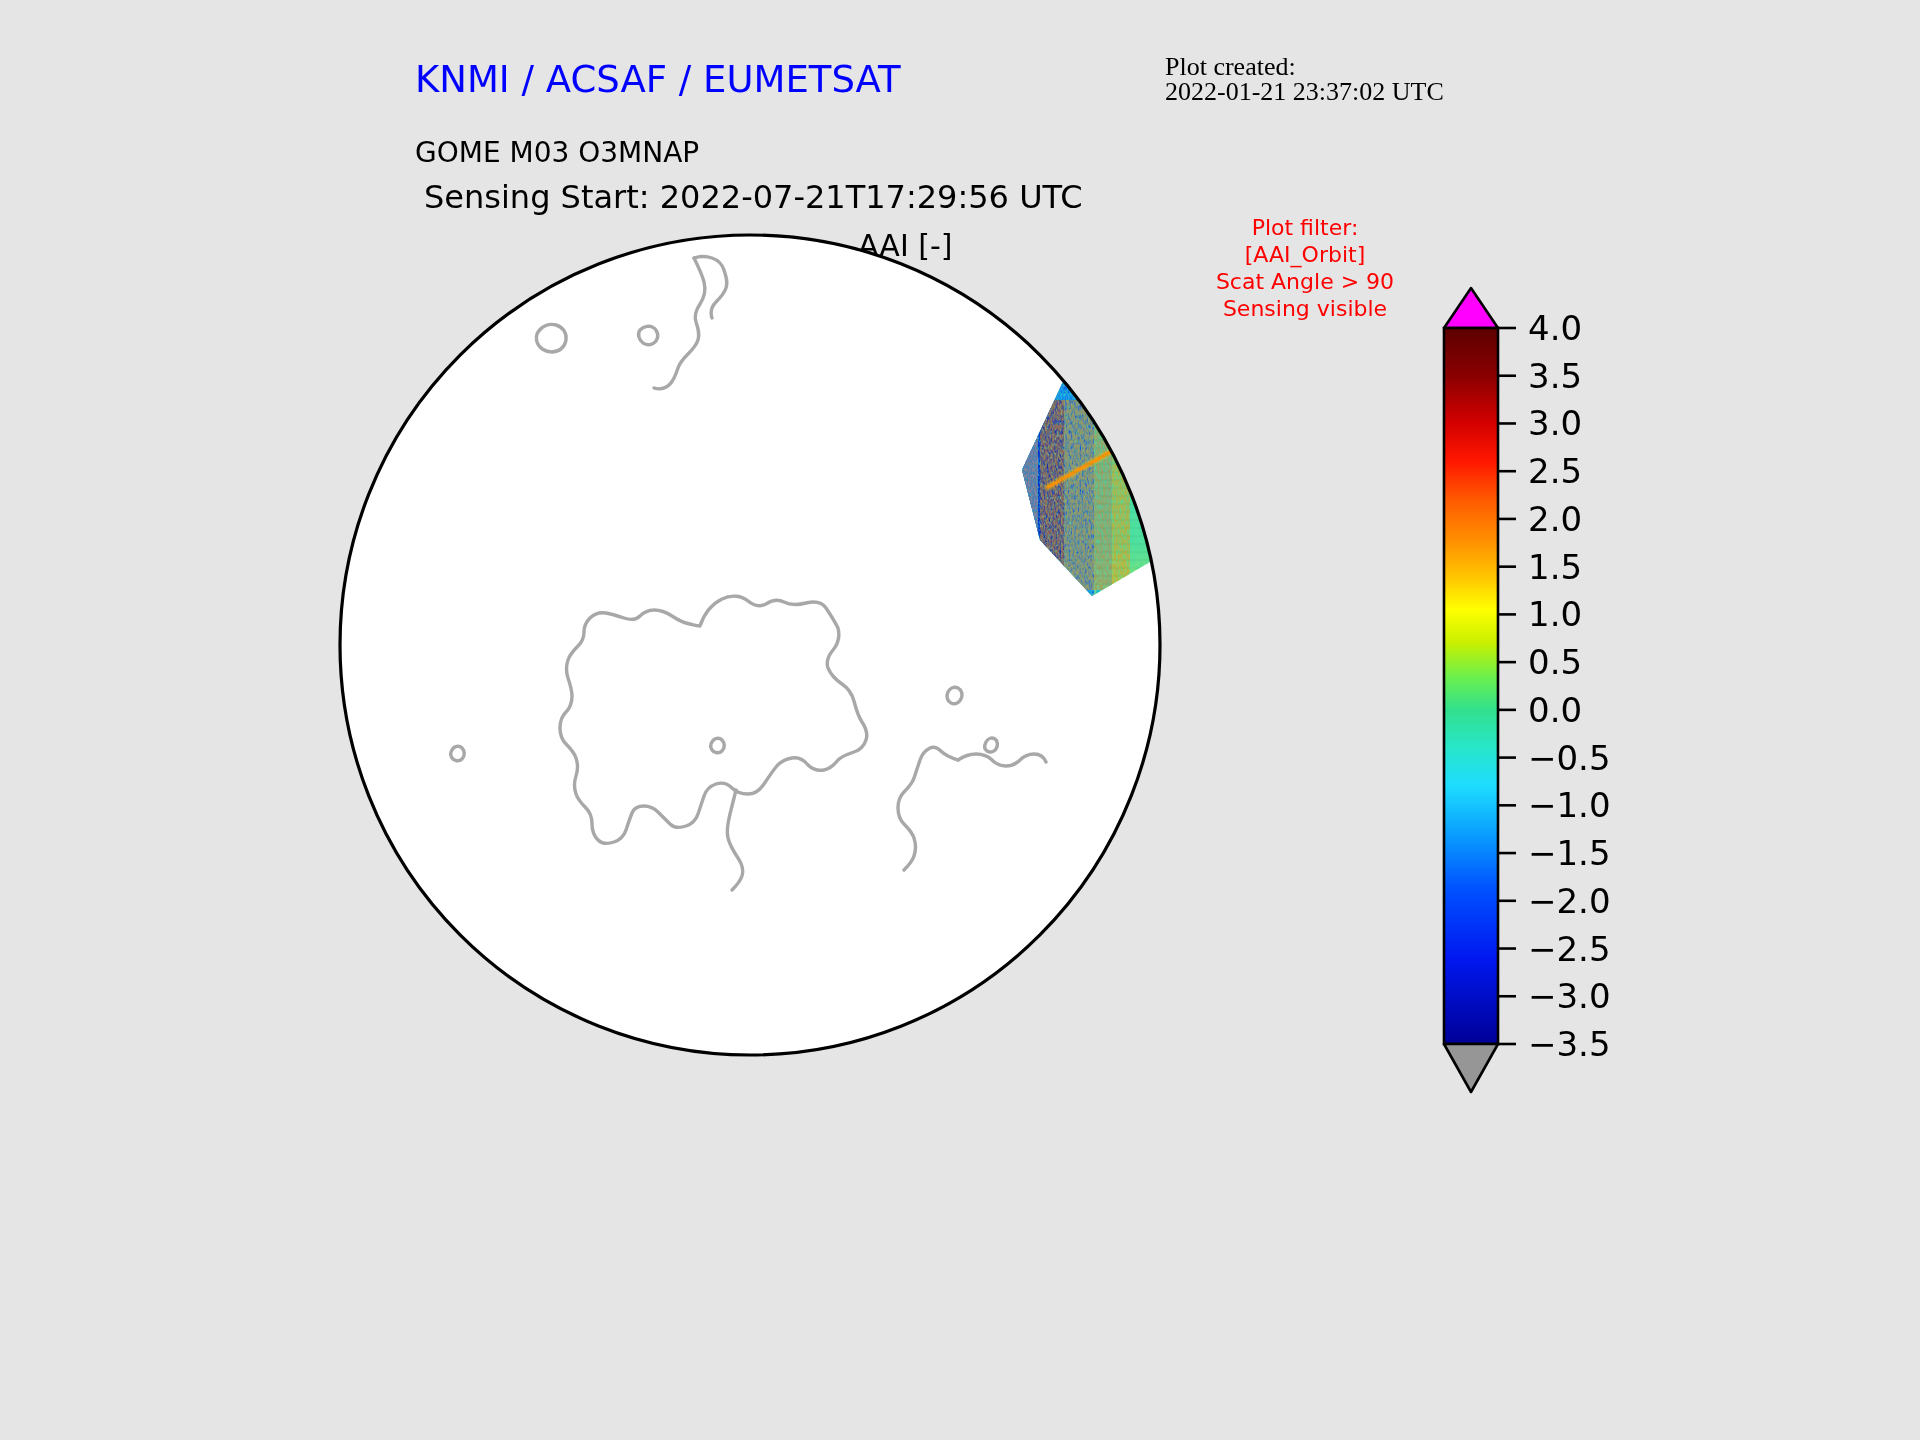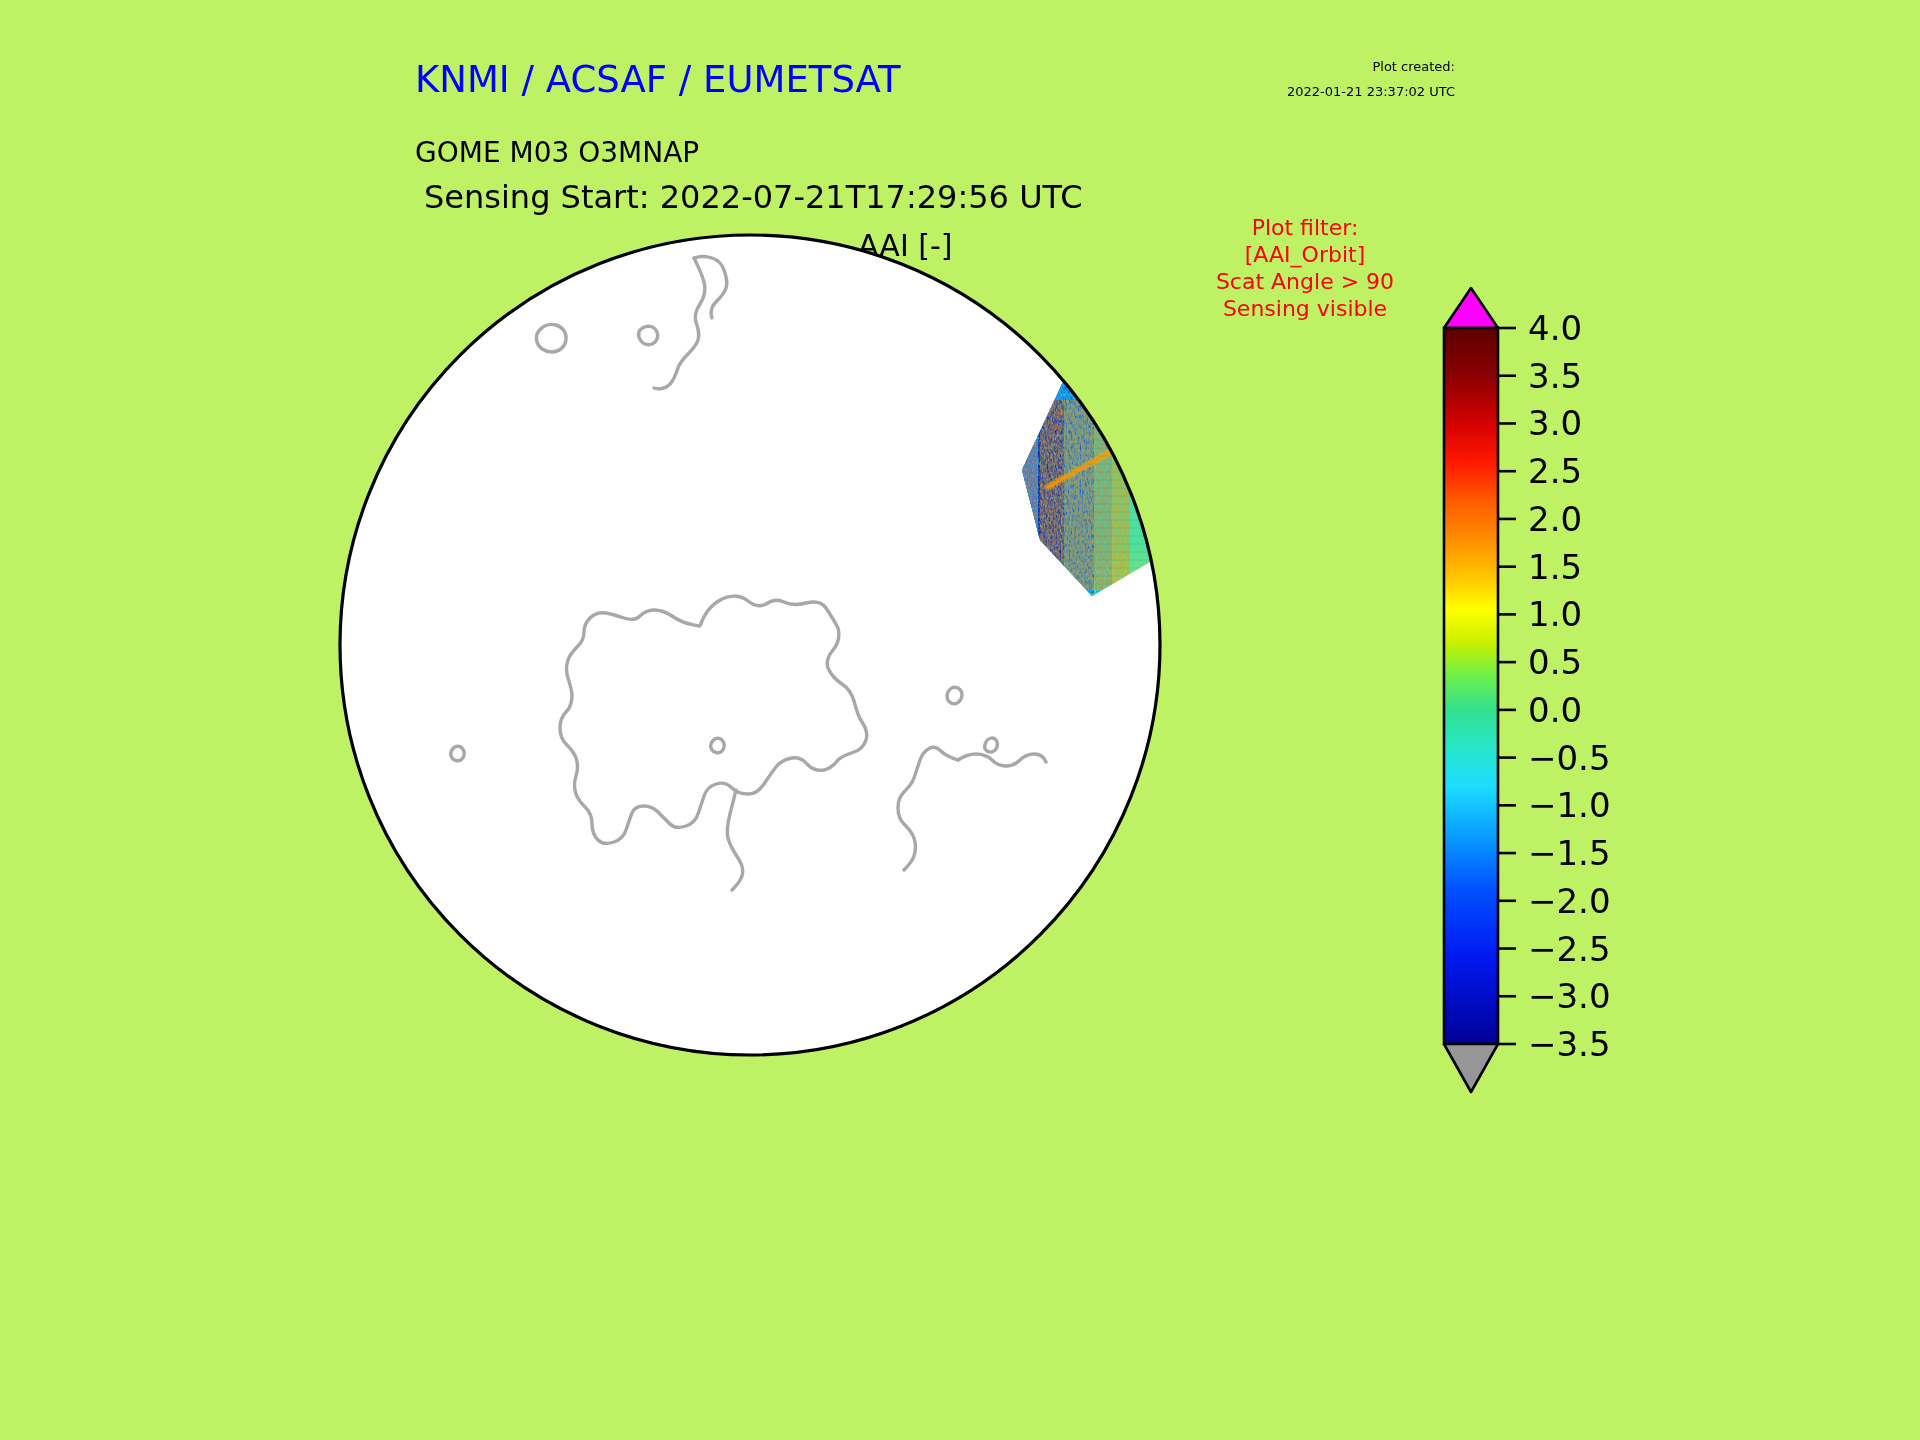--- a/index.html
+++ b/index.html
@@ -13,43 +13,44 @@
     font-family: "DejaVu Sans", sans-serif;
     color: #000000;
     overflow: hidden;
     position: relative;
   }
   #stage {
     position: absolute;
     left: 0; top: 0;
     width: 1920px;
     height: 1440px;
-    background: #bef264;
+    background: #e5e5e5;
   }
 
   
   .hdr-agency {
     position: absolute;
     left: 415px;
     top: 58px;
     font-size: 37px;
     color: #0000ff;
     white-space: nowrap;
     letter-spacing: 0px;
   }
   .hdr-plotcreated {
     position: absolute;
     left: 1165px;
     top: 54px;
     width: 290px;
-    text-align: right;
-    font-size: 13px;
+    text-align: left;
+    font-size: 26px;
     color: #000000;
     line-height: 25px;
     white-space: nowrap;
+    font-family: Liberation Serif, serif;
   }
   .meta-line1 {
     position: absolute;
     left: 415px;
     top: 136px;
     font-size: 28px;
     white-space: nowrap;
   }
   .meta-line2 {
     position: absolute;

